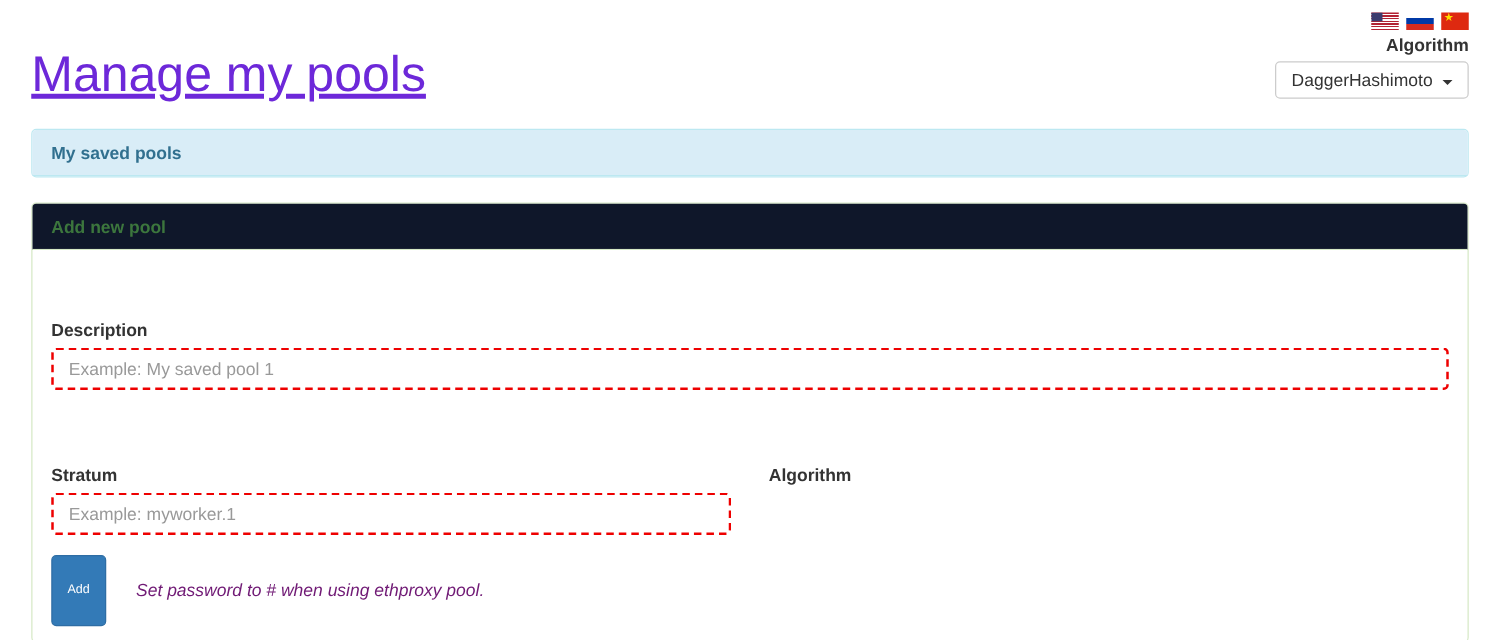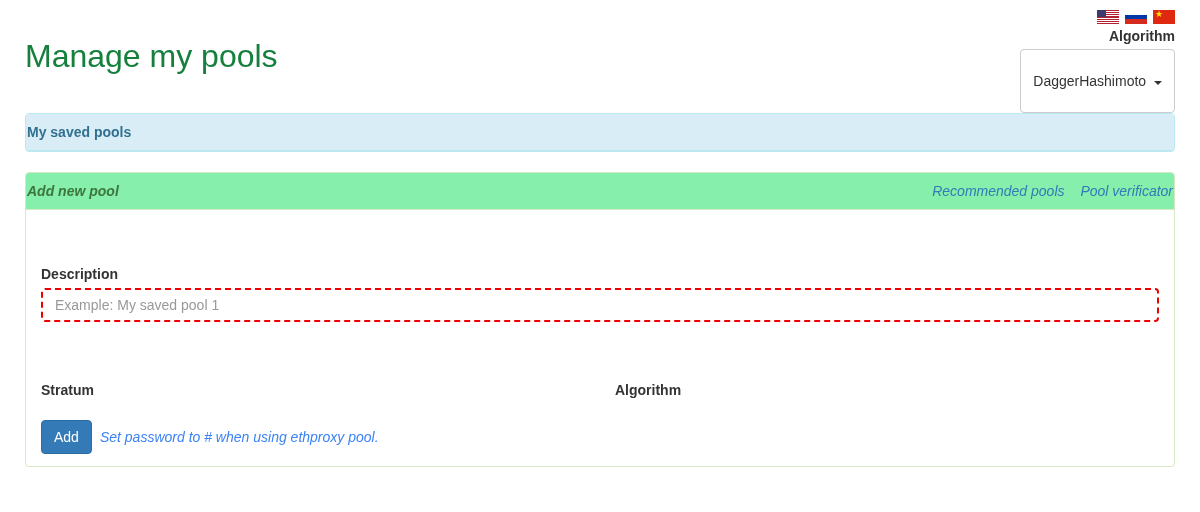--- a/index.html
+++ b/index.html
@@ -28,33 +28,34 @@
   .flag-us::before { content:""; position:absolute; left:0; top:0; width:9px; height:7px; background:#3c3b6e; }
   .flag-ru { background: linear-gradient(to bottom, #fff 0%, #fff 33%, #0039a6 33%, #0039a6 66%, #d52b1e 66%, #d52b1e 100%); }
   .flag-cn { background:#de2910; }
   .flag-cn::before { content:"★"; color:#ffde00; position:absolute; left:2px; top:-1px; font-size:9px; }
   .top-row {
     display: flex;
     align-items: flex-start;
     justify-content: space-between;
   }
   h1.page-title {
-    font-size: 32px;
+    font-size: 40px;
     font-weight: 500;
     margin: 10px 0 20px 0;
-    color: #15803d;
+    color: #6d28d9;
+    text-decoration: underline;
   }
   .algo-box { text-align: right; }
   .algo-label { font-weight: 700; margin-bottom: 5px; display:block; }
   .algo-select {
     display: inline-block;
     border: 1px solid #ccc;
     border-radius: 4px;
     background: #fff;
-    padding: 23px 12px;
+    padding: 6px 12px;
     cursor: pointer;
     min-width: 150px;
   }
   .caret {
     display:inline-block; width:0; height:0; margin-left:4px;
     vertical-align: middle;
     border-top: 4px solid #333;
     border-right: 4px solid transparent;
     border-left: 4px solid transparent;
   }
@@ -63,26 +64,25 @@
     border-radius: 4px;
     margin-bottom: 20px;
   }
   .panel-info { border-color:#bce8f1; }
   .panel-info .panel-heading {
     background:#d9edf7; color:#31708f;
     border-bottom:1px solid #bce8f1;
   }
   .panel-success { border-color:#d6e9c6; }
   .panel-success .panel-heading {
-    background:#86efac; color:#3c763d;
+    background:#0f172a; color:#3c763d;
     border-bottom:1px solid #d6e9c6;
-    font-style:italic;
   }
   .panel-heading {
-    padding: 10px 1px;
+    padding: 10px 15px;
     border-top-left-radius: 3px;
     border-top-right-radius: 3px;
     font-weight:700;
     display:flex;
     justify-content:space-between;
     align-items:center;
   }
   .panel-heading .links { font-weight:400; }
   .panel-heading .links a { color:#337ab7; text-decoration:none; margin-left:12px; }
   .panel-body { padding: 12px 15px; }
@@ -106,26 +106,26 @@
     width:auto; flex:0 0 auto;
     background:#eee; border:1px solid #ccc; border-right:none;
     border-top-right-radius:0; border-bottom-right-radius:0;
     color:#555;
   }
   .input-group .input {
     border-top-left-radius:0; border-bottom-left-radius:0;
     flex:1;
   }
   .btn {
-    display:inline-block; padding:6px 12px; border-radius:4px;
-    border:1px solid transparent; cursor:pointer; font-size:14px;
+    display:inline-block; padding:20px 12px; border-radius:4px;
+    border:1px solid transparent; cursor:pointer; font-size:10px;
     line-height:1.42857143;
   }
   .btn-primary { background:#337ab7; border-color:#2e6da4; color:#fff; }
-  .help-inline { font-style:italic; color:#3b82f6; margin-left:8px; }
+  .help-inline { font-style:italic; color:#701a75; margin-left:24px; }
   .info-icon {
     display:inline-block; width:14px; height:14px; border-radius:50%;
     background:#333; color:#fff; font-size:11px; font-weight:700;
     text-align:center; line-height:14px; margin-left:4px; font-style:normal;
     font-family: Georgia, serif;
   }
   .submit-row { display:flex; align-items:center; }
 </style>
 </head>
 <body>
@@ -149,36 +149,33 @@
 
 <div class="panel panel-info">
   <div class="panel-heading">
     <span>My saved pools</span>
   </div>
 </div>
 
 <div class="panel panel-success">
   <div class="panel-heading">
     <span>Add new pool</span>
-    <span class="links">
-      <a href="#">Recommended pools</a>
-      <a href="#">Pool verificator</a>
-    </span>
   </div>
   <div class="panel-body">
 
     <div class="form-group full" style="margin-bottom:16px;">
       <label class="field-label">Description</label>
       <input class="input" type="text" placeholder="Example: My saved pool 1" style="">
     </div>
 
 
     <div class="form-row">
       <div class="form-group">
         <label class="field-label">Stratum</label>
+        <input class="input" type="text" placeholder="Example: myworker.1" style="">
       </div>
       <div class="form-group">
         <label class="field-label">Algorithm</label>
       </div>
     </div>
 
     <div class="submit-row">
       <button class="btn btn-primary">Add</button>
       <span class="help-inline">Set password to # when using ethproxy pool.</span>
     </div>

